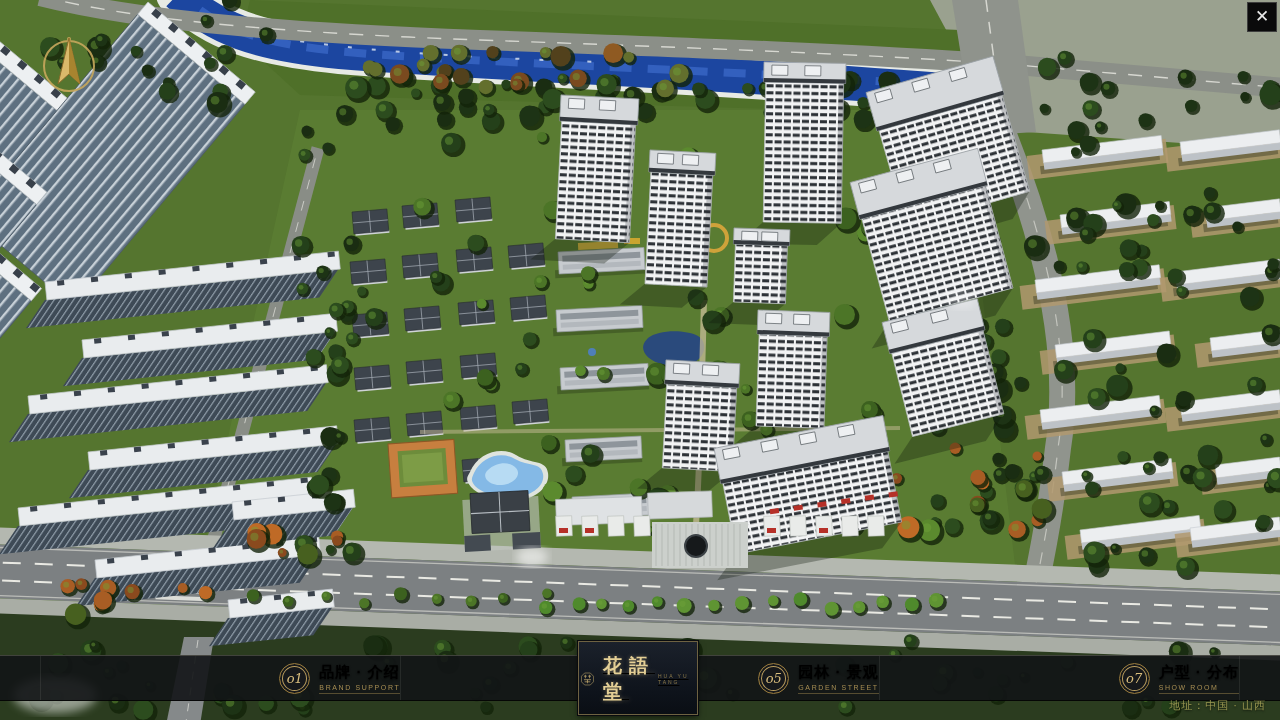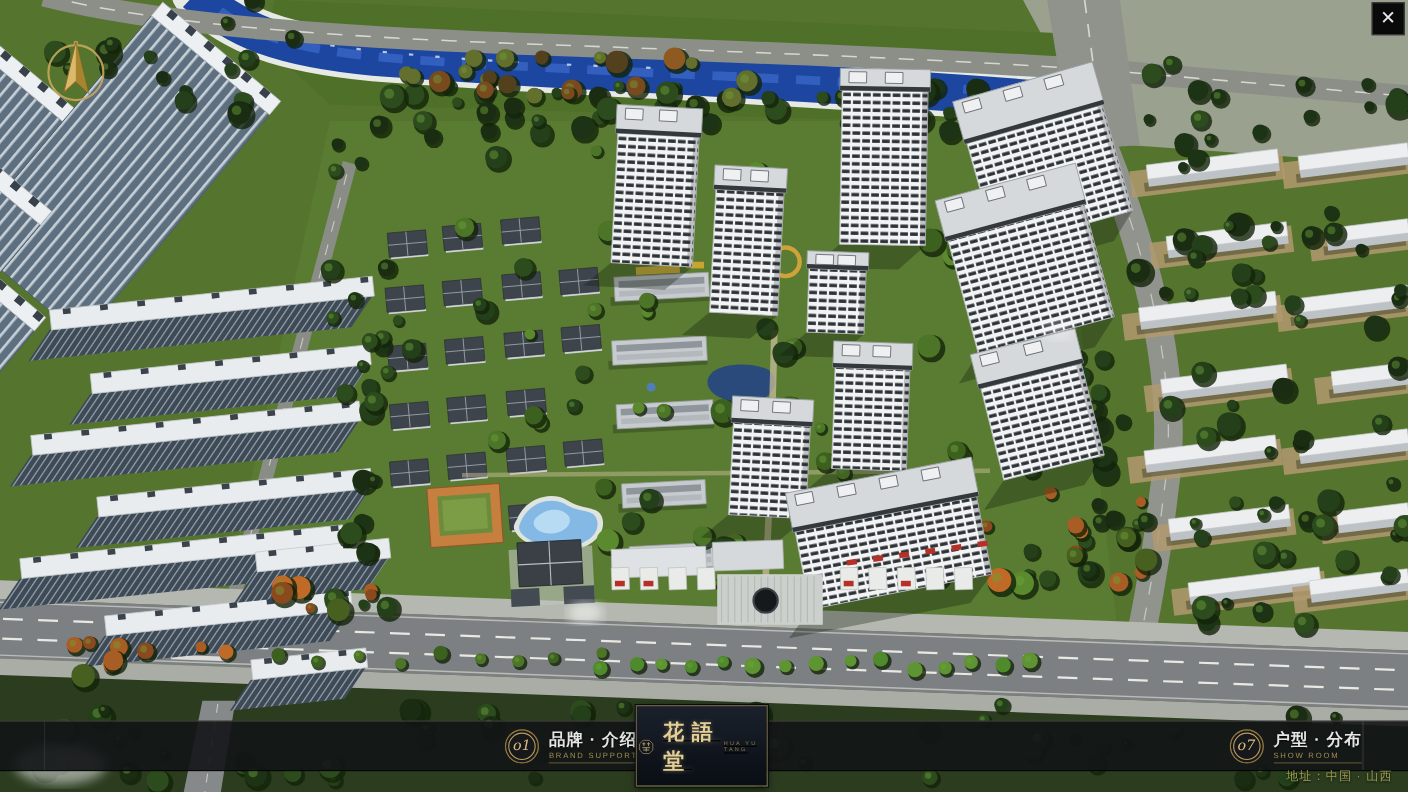--- a/index.html
+++ b/index.html
@@ -17,21 +17,21 @@
   .bar-spacer{width:40px;border-right:1px solid rgba(210,210,195,.10);}
   .bar-spacer.last{border-right:none;border-left:1px solid rgba(210,210,195,.10);}
   .logo-gap{width:118px;}
   .nav-item{flex:1;display:flex;align-items:center;justify-content:flex-end;gap:9px;
     border-right:1px solid rgba(210,210,195,.10);cursor:pointer;position:relative;}
   .nav-item:nth-child(5){border-right:none;}
   .badge{width:29px;height:29px;border-radius:50%;flex:0 0 auto;background:#16181b;
     border:1px solid #96793c;box-shadow:inset 0 0 0 2px #16181b,inset 0 0 0 3px #b99d5e;
     color:#d9bd7d;font:italic 13px "DejaVu Serif",serif;display:flex;align-items:center;justify-content:center;}
   .nav-txt{display:flex;flex-direction:column;align-items:flex-start;}
-  .zh{font-size:15px;font-weight:bold;color:#e5e5e5;letter-spacing:1px;white-space:nowrap;
+  .zh{font-size:15px;font-weight:bold;color:#000000;letter-spacing:1px;white-space:nowrap;
       text-shadow:0 1px 2px rgba(0,0,0,.8);}
   .en{font-size:7px;color:#a78e53;letter-spacing:1.6px;margin-top:2px;white-space:nowrap;
       padding-bottom:2px;border-bottom:1px solid rgba(167,142,83,.45);align-self:stretch;}
   
   .logo-box{position:absolute;left:578px;top:641px;width:118px;height:72px;z-index:5;
     background:linear-gradient(#1b212b 0%,#0e131b 70%,#0a0e14 100%);
     border:1px solid #6e6242;box-shadow:0 0 0 1px #090b0e,0 2px 6px rgba(0,0,0,.6);
     display:flex;flex-direction:row;align-items:center;justify-content:center;cursor:pointer;text-decoration:underline;}
   .seal{margin-top:1px;}
   .logo-title{font-family:"DejaVu Serif",serif;font-weight:bold;font-size:19px;color:#e4cf95;
@@ -1662,20 +1662,27 @@
       <div class="badge">o1</div>
       <div class="nav-txt">
           <div class="zh">品牌 · 介绍</div>
         <div class="en">BRAND SUPPORT</div>
         </div>
     </div>
 
     <div class="logo-gap"></div>
 
     <div class="nav-item">
+      <div class="badge">o5</div>
+      <div class="nav-txt">
+          <div class="zh">园林 · 景观</div>
+        <div class="en">GARDEN STREET</div>
+        </div>
+    </div>
+    <div class="nav-item">
       <div class="badge">o7</div>
       <div class="nav-txt">
           <div class="zh">户型 · 分布</div>
         <div class="en">SHOW ROOM</div>
         </div>
     </div>
 
     <div class="bar-spacer last"></div>
   </div>
 

